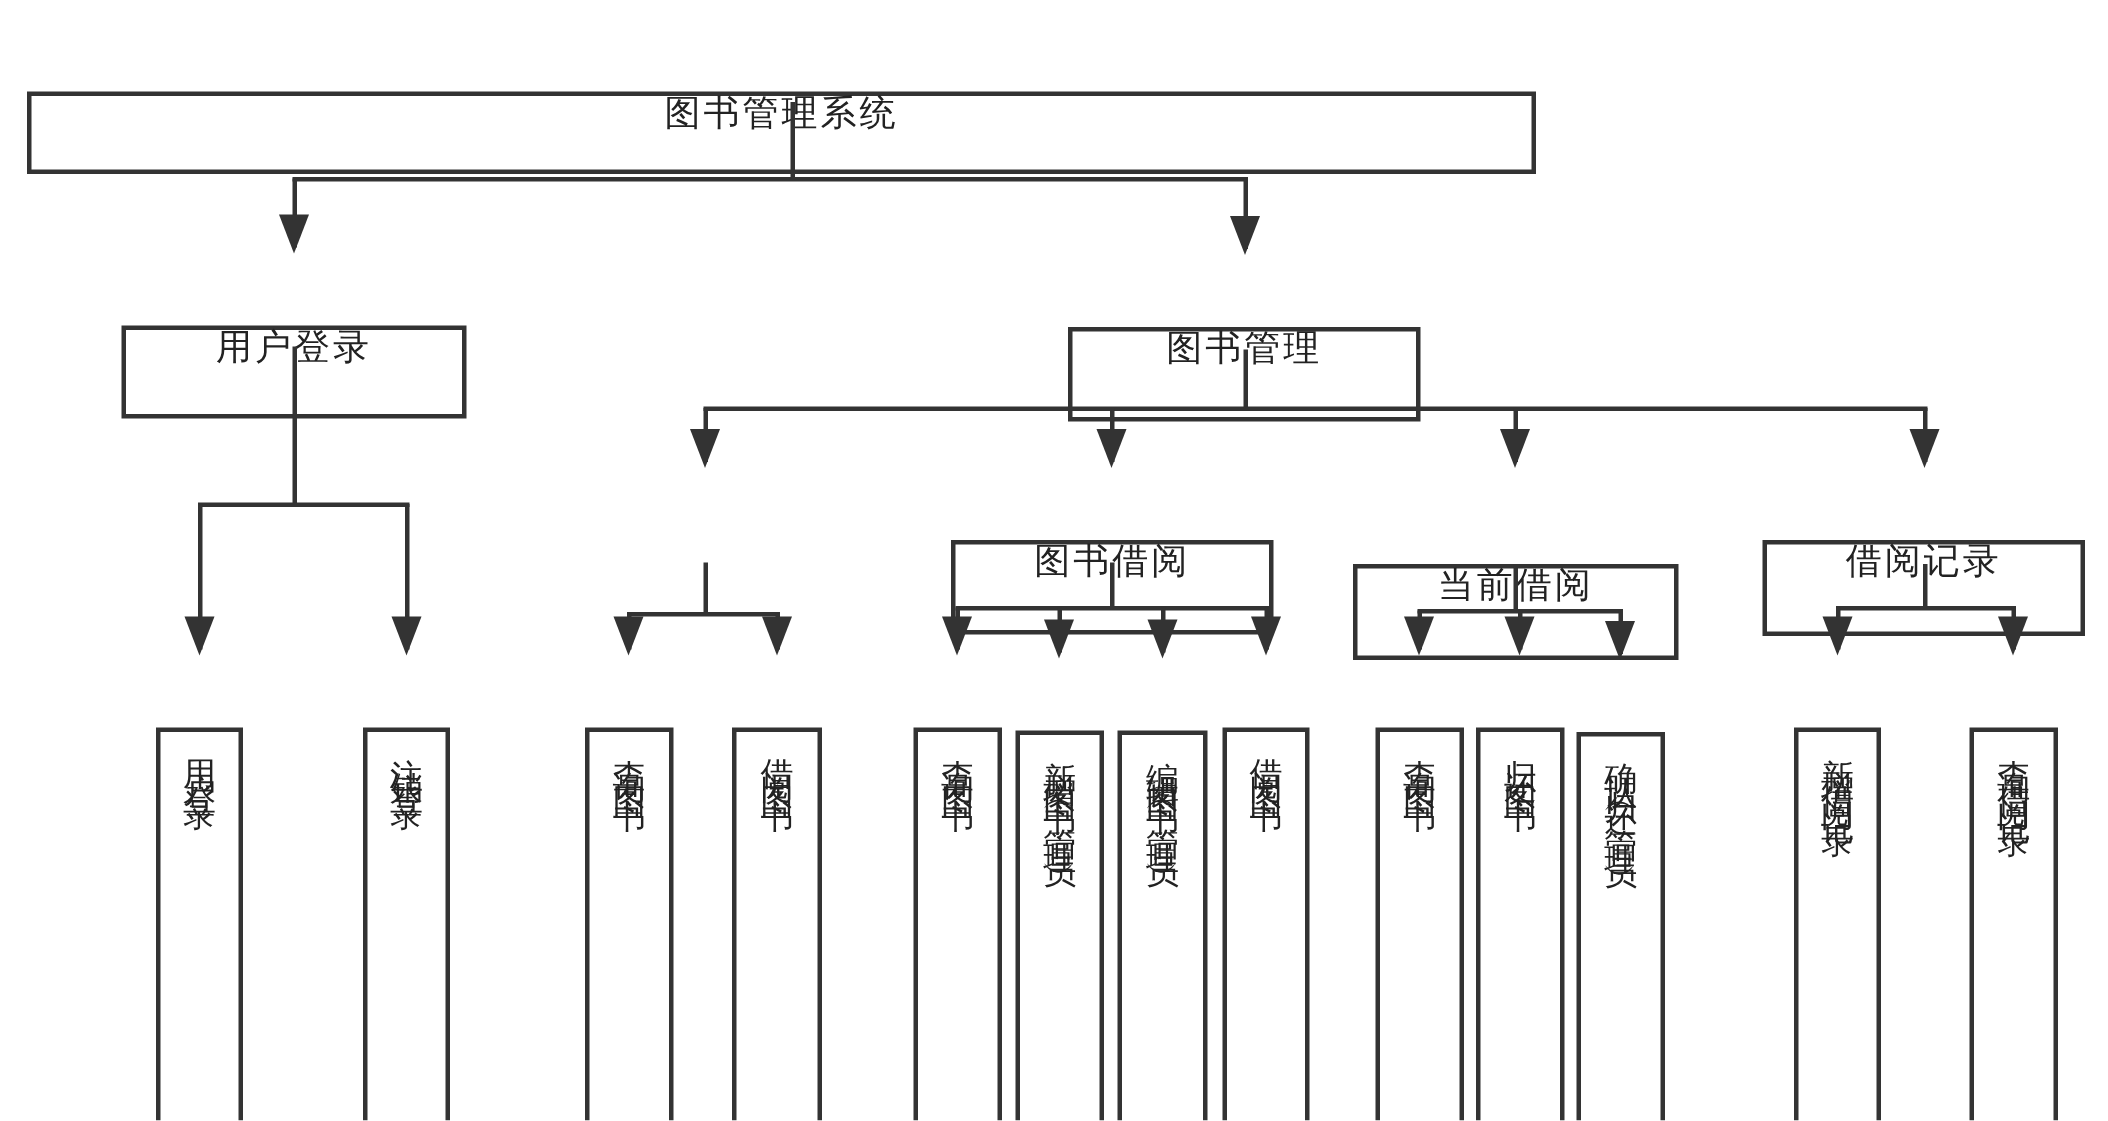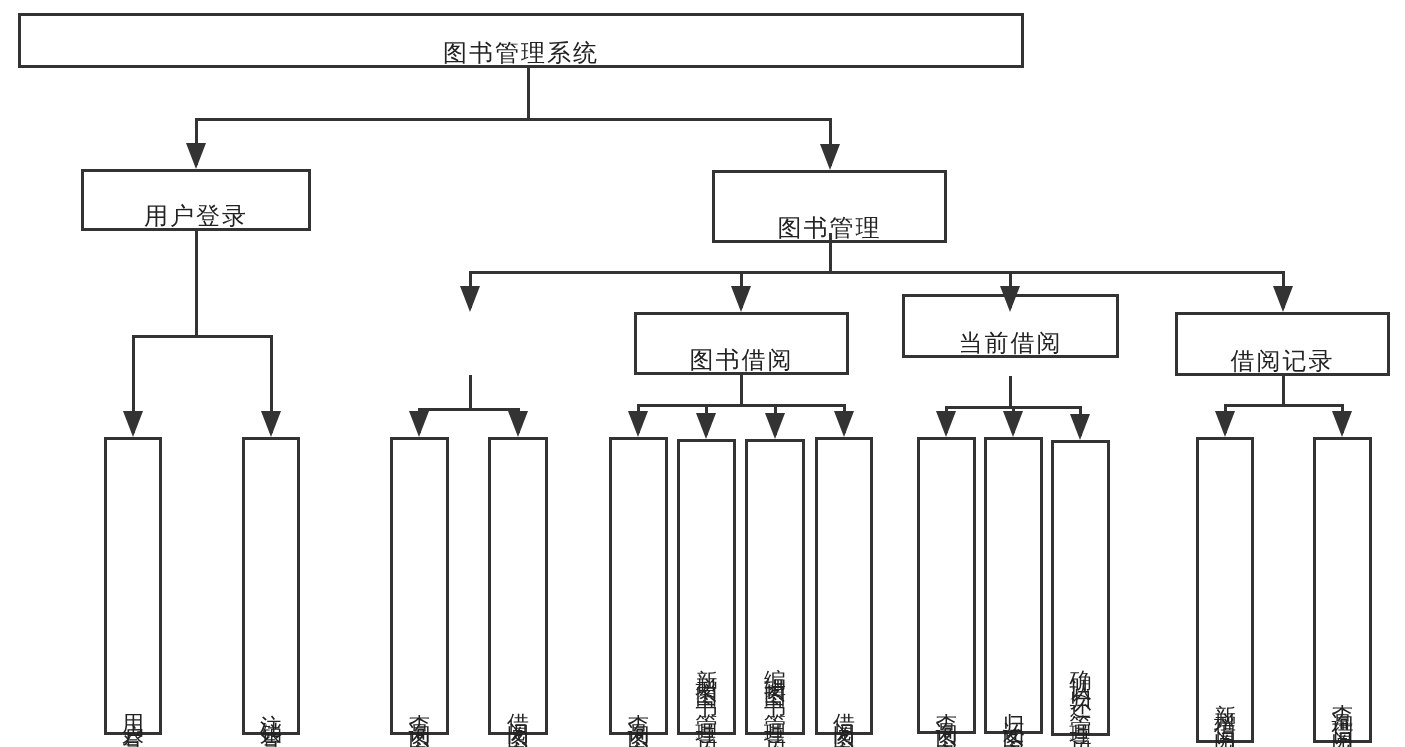--- a/index.html
+++ b/index.html
@@ -16,22 +16,23 @@
     background: var(--bg);
     overflow: hidden;
     font-family: "Liberation Sans", "DejaVu Sans", sans-serif;
   }
   .node {
     position: absolute;
     box-sizing: border-box;
     border: 3px solid var(--line);
     background: var(--bg);
     display: flex;
-    align-items: flex-end;
+    align-items: flex-start;
     justify-content: center;
+    margin-top: 48px;
   }
   .node-label {
     font-size: 24px;
     color: var(--text);
     letter-spacing: 2px;
     white-space: nowrap;
     line-height: 1;
   }
   .node.vertical .node-label {
     writing-mode: vertical-rl;
@@ -66,27 +67,27 @@
 </head>
 <body>
 
 <div class="canvas">
 <div class="node" style="left: 18px; top: 13px; width: 1006px; height: 55px;">
       <span class="node-label">图书管理系统</span>
     </div>
     <div class="node" style="left: 81px; top: 169px; width: 230px; height: 62px;">
       <span class="node-label">用户登录</span>
     </div>
-    <div class="node" style="left: 712px; top: 170px; width: 235px; height: 73px;">
+    <div class="node" style="left: 712px; top: 170px; width: 235px; height: 63px;">
       <span class="node-label">图书管理</span>
     </div>
     <div class="node" style="left: 634px; top: 312px; width: 215px; height: 63px;">
       <span class="node-label">图书借阅</span>
     </div>
-    <div class="node" style="left: 902px; top: 294px; width: 217px; height: 64px;">
+    <div class="node" style="left: 902px; top: 328px; width: 217px; height: 64px;">
       <span class="node-label">当前借阅</span>
     </div>
     <div class="node" style="left: 1175px; top: 312px; width: 215px; height: 64px;">
       <span class="node-label">借阅记录</span>
     </div>
     <div class="node vertical" style="left: 104px; top: 437px; width: 58px; height: 298px;">
       <span class="node-label">用户登录</span>
     </div>
     <div class="node vertical" style="left: 242px; top: 437px; width: 58px; height: 298px;">
       <span class="node-label">注销登录</span>

